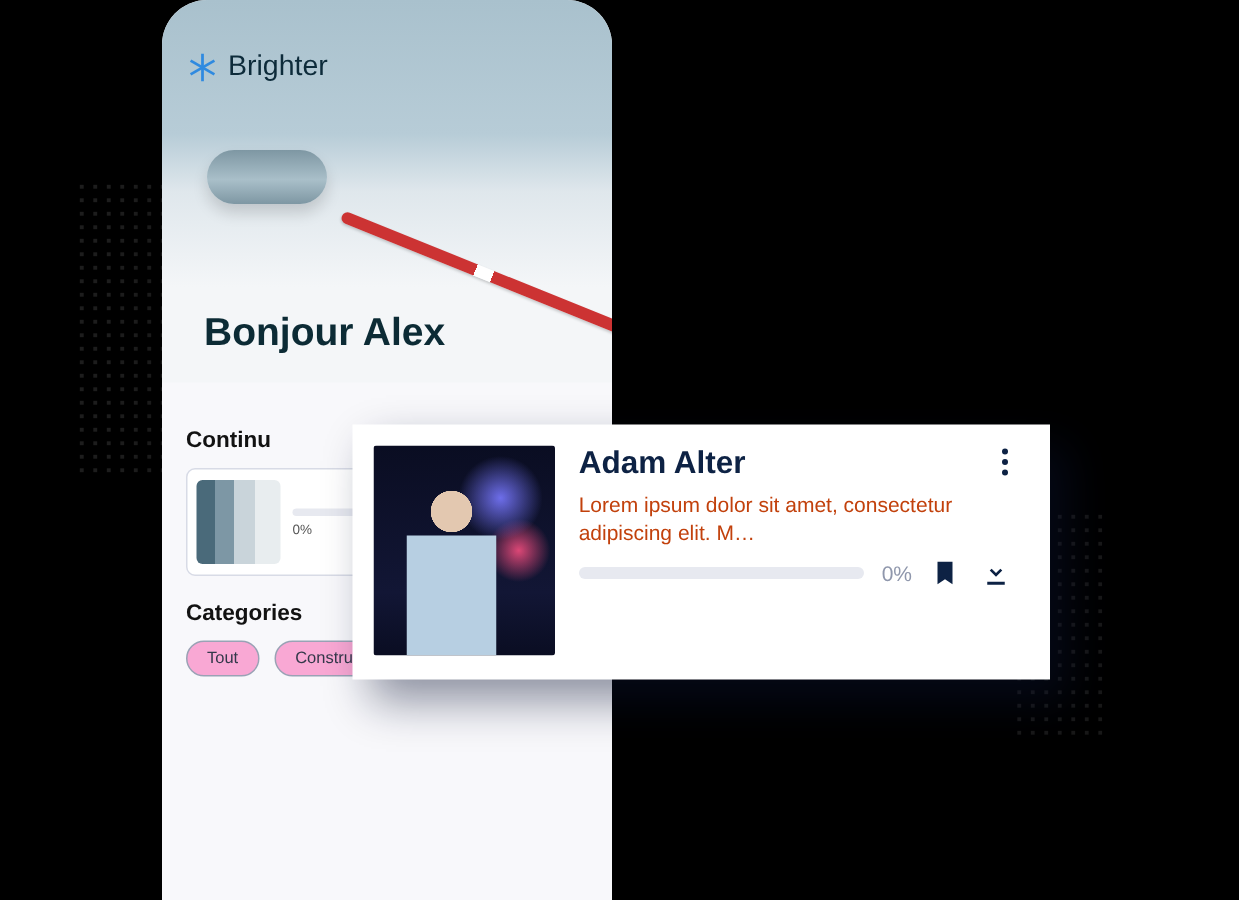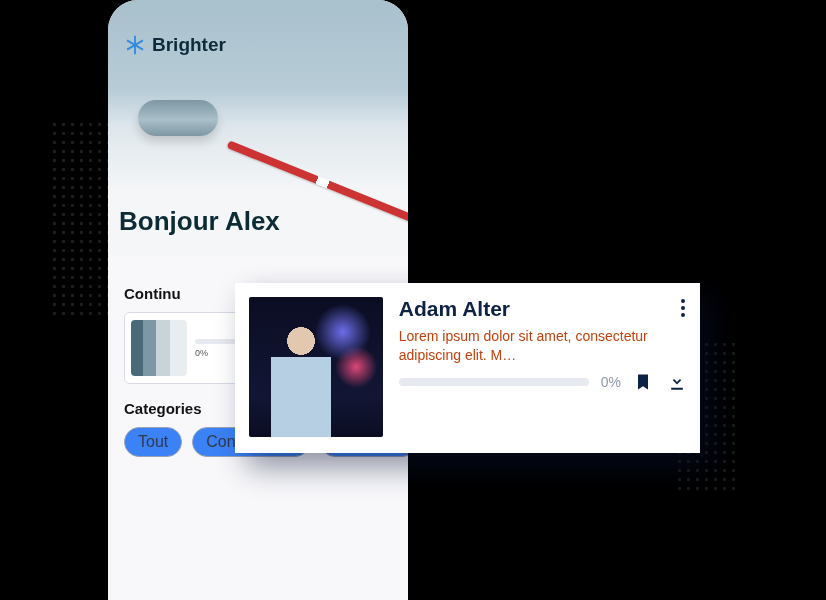--- a/index.html
+++ b/index.html
@@ -63,25 +63,25 @@
     width: 240px; height: 8px;
     background: linear-gradient(90deg, #c33 0 40%, #fff 40% 45%, #c33 45% 100%);
     transform: rotate(22deg);
     transform-origin: left center;
     border-radius: 4px;
     box-shadow: 0 1px 2px rgba(0,0,0,.2);
   }
   .brand {
     position: absolute; left: 16px; top: 34px;
     display: flex; align-items: center; gap: 6px;
-    font-weight: 700; font-size: 19px; color: #0d2b3a;
+    font-weight: 400; font-size: 19px; color: #0d2b3a;
   }
   .brand svg { width: 22px; height: 22px; }
   .greeting {
-    position: absolute; left: 11px; bottom: 18px;
+    position: absolute; left: 28px; bottom: 18px;
     font-size: 26px; font-weight: 700; color: #0c2b35;
   }
 
   .body { padding: 14px 16px 0 16px; background: #f8f8fb; }
 
   .section-title {
     font-size: 15px; font-weight: 700; color: #121212; margin: 16px 0 10px 0;
   }
 
   .cont-list { display: flex; gap: 10px; }
@@ -94,31 +94,31 @@
   .cont-meta { flex:1; display:flex; flex-direction:column; gap:4px; font-size:9px; color:#555; }
   .cont-prog { height:5px; background:#e7e9f0; border-radius:3px; position:relative; }
   .cont-prog .p { position:absolute; left:0; top:0; bottom:0; width:0%; background:#2b6fe0; border-radius:3px; }
   .cont-bottom { display:flex; justify-content:space-between; align-items:center; font-size:9px; }
   .ic-row { display:flex; gap:4px; }
   .ic-row svg { width:10px; height:10px; fill:#0d2b3a; }
 
   .chips { display:flex; gap:10px; margin-top: 10px; }
   .chip {
     border: 1px solid #9aa2b5; border-radius: 18px;
-    padding: 5px 13px; font-size: 16px; color:#33384a;
-    background:#3b82f6;
+    padding: 5px 13px; font-size: 11px; color:#33384a;
+    background:#f9a8d4;
   }
 
   
   .float-card {
     position: absolute; left: 235px; top: 283px;
     width: 465px; height: 170px;
     background: #fff;
     box-shadow: 12px 14px 28px rgba(10,20,50,.45);
-    display: flex; gap: 16px; padding: 14px 13px 14px 14px;
+    display: flex; gap: 16px; padding: 14px 26px 14px 14px;
   }
   .dots2 {
     position: absolute; left: 675px; top: 340px;
     width: 60px; height: 150px;
     background-image: radial-gradient(#222 1.4px, transparent 1.6px);
     background-size: 9px 9px;
     opacity: .7;
   }
   .fc-thumb {
     width: 140px; height: 140px; border-radius: 2px;

